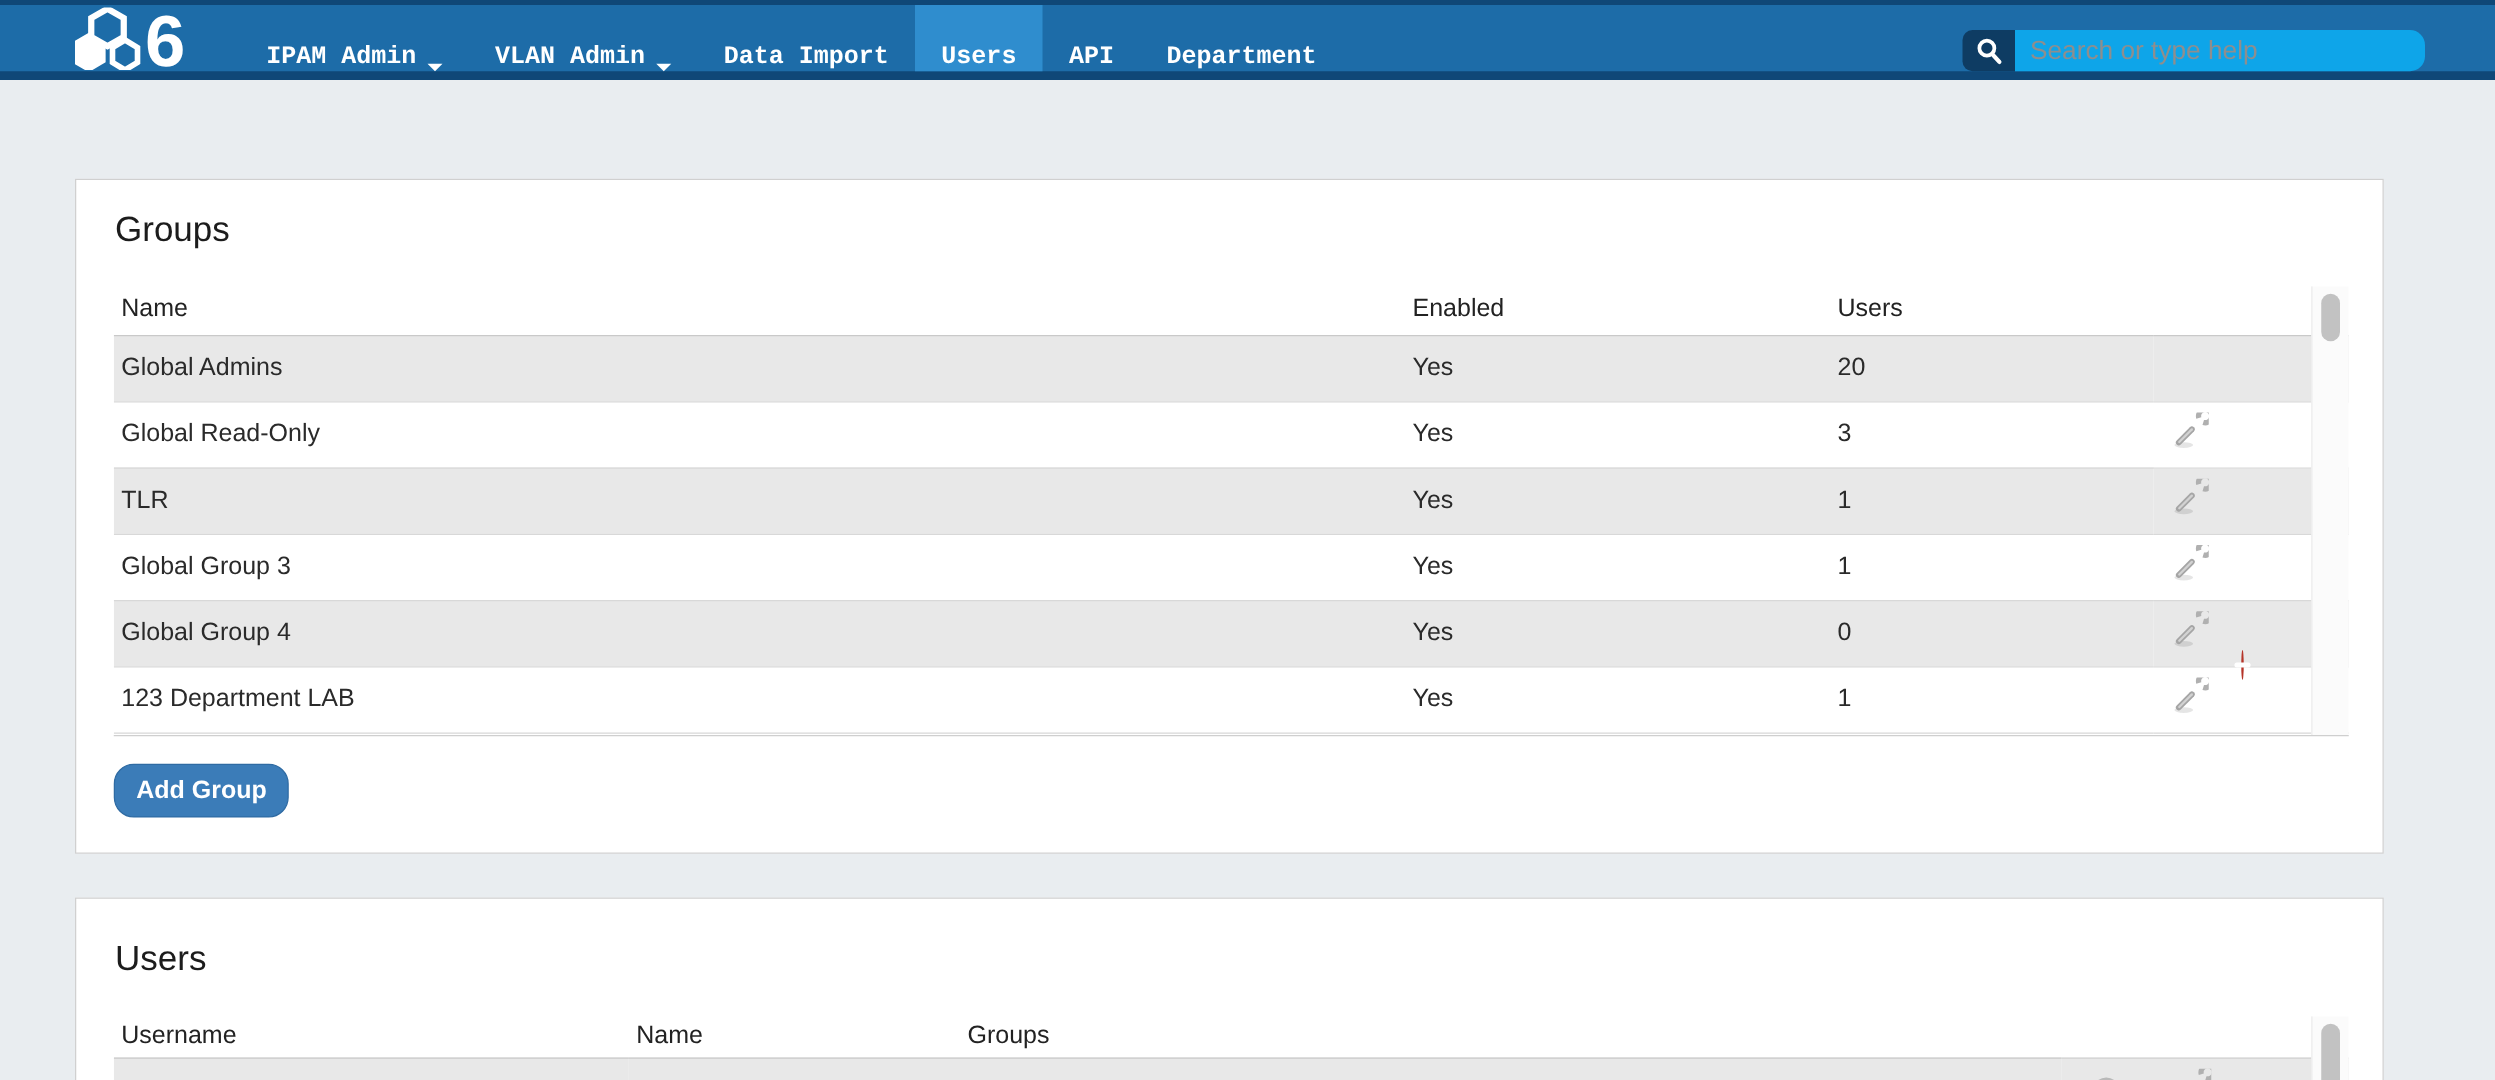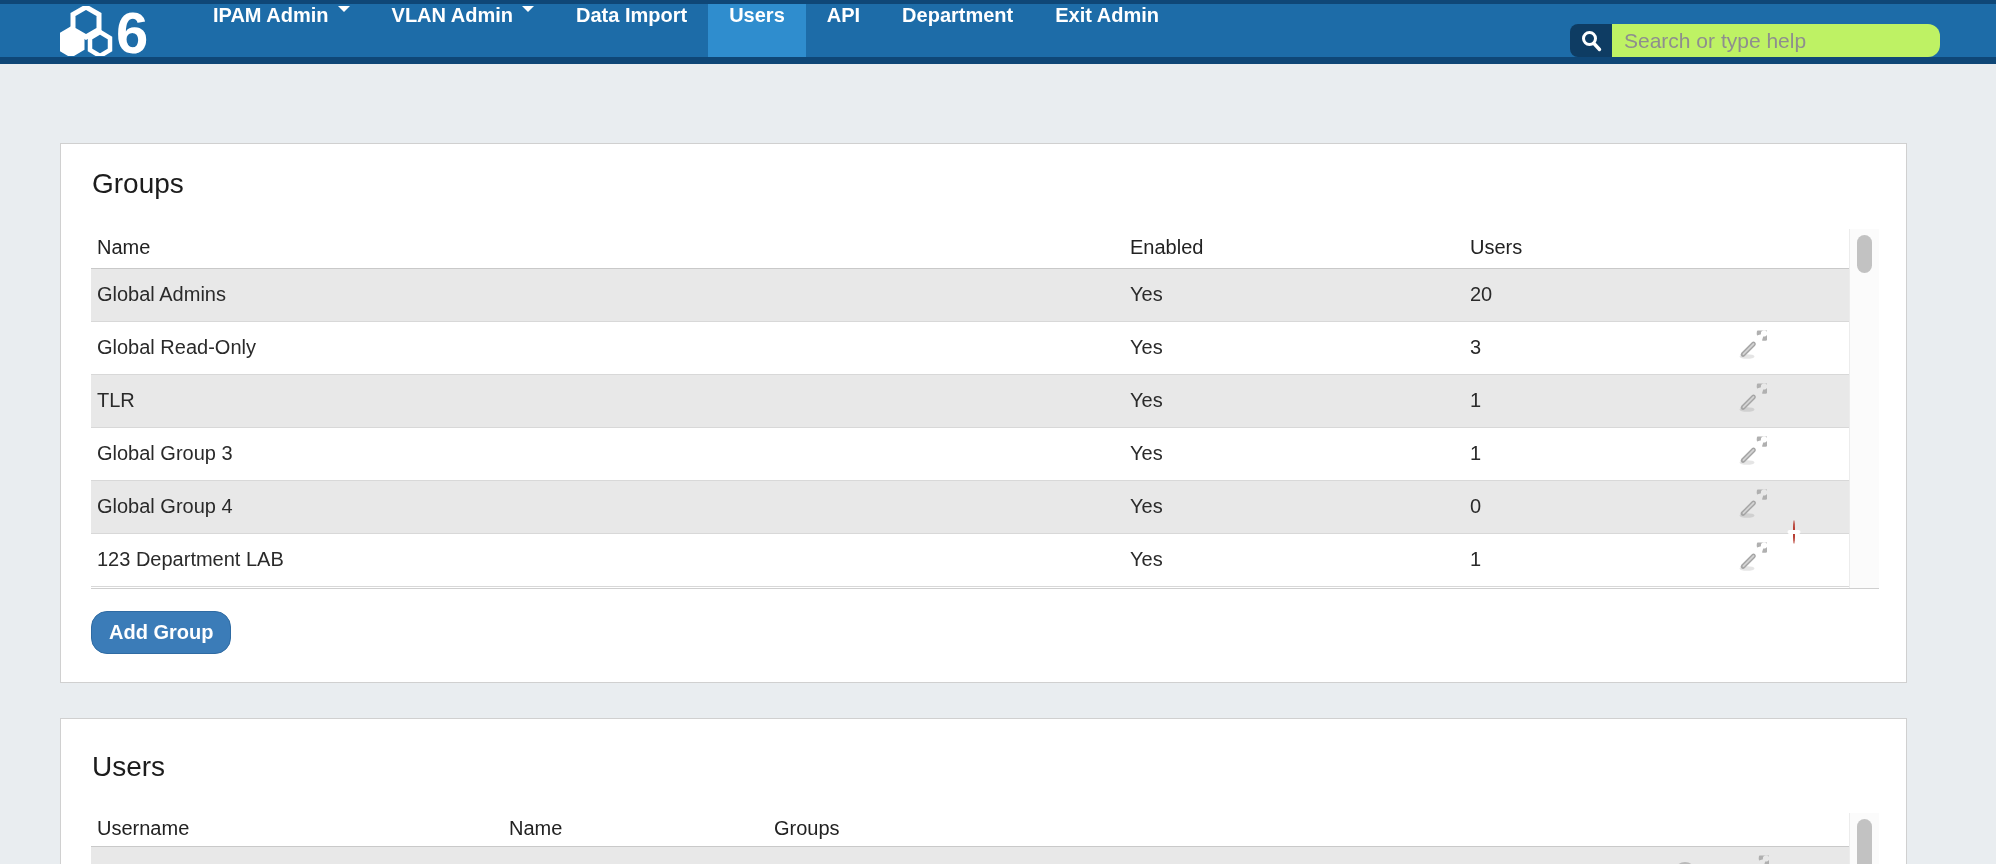--- a/index.html
+++ b/index.html
@@ -17,44 +17,44 @@
     background:#0f4777;
   }
   .navbar-inner {
     position:absolute; top:4px; left:0; right:0; bottom:7px;
     background:#1d6ca8;
     display:flex; align-items:stretch;
   }
   .brand { position:absolute; left:60px; top:2px; width:118px; height:50px; }
   .nav-items { display:flex; align-items:stretch; margin-left:192px; }
   .nav-item {
-    display:flex; align-items:flex-start; gap:9px;
+    display:flex; align-items:flex-end; gap:9px;
     padding:0 21px;
     color:#ffffff; font-size:20px; font-weight:bold;
-    white-space:nowrap; cursor:pointer;
+    white-space:nowrap; cursor:pointer;font-family:Liberation Mono, monospace;
   }
   .nav-item.active { background:#2f8dce; }
   .caret {
     width:0; height:0; display:inline-block;
     border-left:6px solid transparent; border-right:6px solid transparent;
     border-top:6px solid #ffffff; margin-top:2px;
   }
   .searchbar {
     position:absolute; top:20px; right:56px; height:33px;
     display:flex; align-items:stretch;
   }
   .search-btn {
     width:42px; background:#0e3c63;
     border-radius:8px 0 0 8px;
     display:flex; align-items:center; justify-content:center;
     cursor:pointer;
   }
   .search-input {
     width:328px; border:none; outline:none;
-    background:#bef264; color:#333;
+    background:#0ea5e9; color:#333;
     border-radius:0 12px 12px 0;
     font-size:21px; padding:0 12px;
     font-family:"Liberation Sans","DejaVu Sans",sans-serif;
   }
   .search-input::placeholder { color:#8e8e8e; opacity:1; }
 
   
   .panel {
     position:absolute; left:60px; width:1847px;
     background:#ffffff; border:1px solid #d0d0d0;
@@ -158,23 +158,20 @@
         <span>Data Import</span>
       </div>
       <div class="nav-item active">
         <span>Users</span>
       </div>
       <div class="nav-item">
         <span>API</span>
       </div>
       <div class="nav-item">
         <span>Department</span>
-      </div>
-      <div class="nav-item">
-        <span>Exit Admin</span>
       </div>
     </div>
 
     <div class="searchbar">
       <div class="search-btn">
         <svg width="24" height="24" viewBox="0 0 24 24">
           <circle cx="10.5" cy="9.5" r="6" fill="none" stroke="#ffffff" stroke-width="3"></circle>
           <line x1="15" y1="14.5" x2="20.5" y2="20.5" stroke="#ffffff" stroke-width="3.4" stroke-linecap="round"></line>
         </svg>
       </div>

